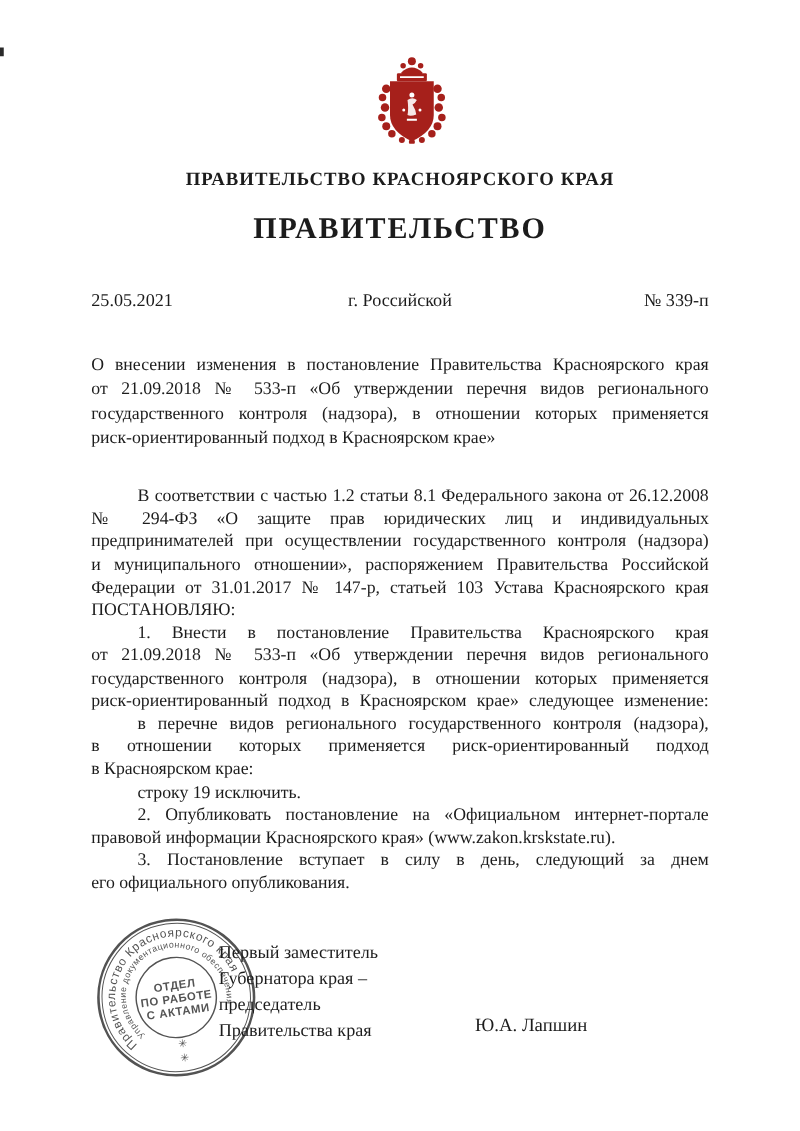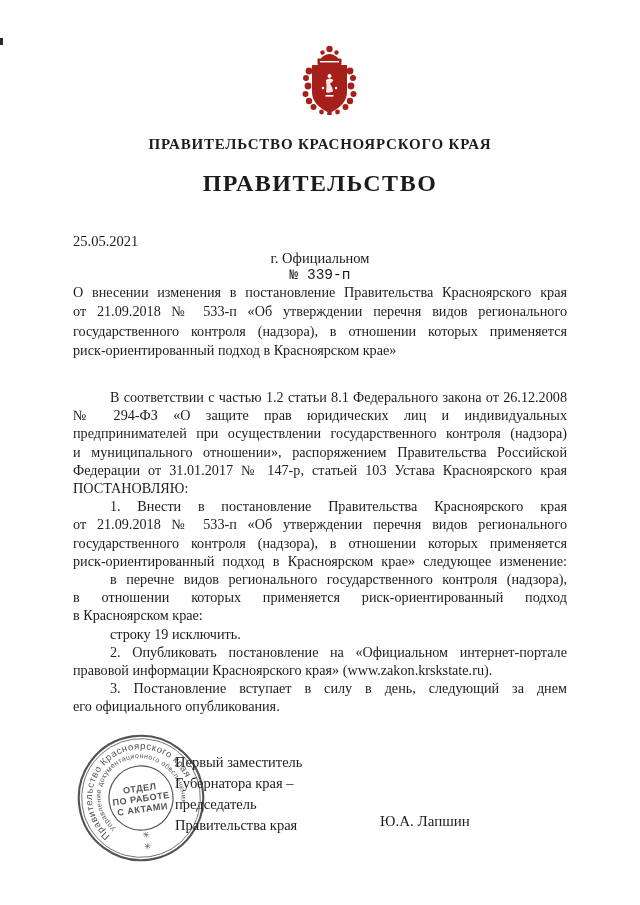--- a/index.html
+++ b/index.html
@@ -12,24 +12,24 @@
   .speck { position:absolute; left:0; top:2px; width:3px; height:7px; background:#2a2a2a; }
   .emblem { position:absolute; left:301px; top:9px; }
   .org-name {
     position:absolute; top:100px; left:0; width:100%; text-align:center;
     font-weight:bold; font-size:15px; letter-spacing:0.8px;
   }
   .doc-type {
     position:absolute; top:134px; left:0; width:100%; text-align:center;
     font-weight:bold; font-size:24px; letter-spacing:1.5px;
   }
-  .meta { position:absolute; top:197px; left:73px; width:494px; display:flex; font-size:14.5px;flex-direction:column; }
+  .meta { position:absolute; top:197px; left:73px; width:494px; display:flex; font-size:14.5px; }
   .meta .m-date  { flex:1; text-align:left; }
   .meta .m-city  { flex:1; text-align:center; }
-  .meta .m-num   { flex:1; text-align:center;font-family:Liberation Mono, monospace; }
+  .meta .m-num   { flex:1; text-align:right; }
   .subject { position:absolute; top:247px; left:73px; width:494px; font-size:14.2px; line-height:19.3px; }
   .bodytext { position:absolute; top:352px; left:73px; width:494px; font-size:14.2px; line-height:18.2px; }
   .line { text-align:justify; text-align-last:justify; }
   .line.last { text-align-last:left; }
   .para.indent .line:first-child { text-indent:37px; }
   .signature { position:absolute; left:175px; top:716px; font-size:14.5px; line-height:21px; }
   .signature .line { text-align:left; text-align-last:left; }
   .sign-name { position:absolute; left:380px; top:777px; font-size:15px; }
   .stamp { position:absolute; left:74px; top:695px; opacity:0.82; }
   .stamp text { fill:#2e2e2e; }
@@ -82,21 +82,21 @@
       <circle cx="22" cy="43" r="1.2" fill="#ffffff"></circle>
       <circle cx="35" cy="43" r="1.2" fill="#ffffff"></circle>
     </g>
   </svg>
 
   <div class="org-name">ПРАВИТЕЛЬСТВО КРАСНОЯРСКОГО КРАЯ</div>
   <div class="doc-type">ПРАВИТЕЛЬСТВО</div>
 
   <div class="meta">
     <span class="m-date">25.05.2021</span>
-    <span class="m-city">г. Официальном</span>
+    <span class="m-city">г. Российской</span>
     <span class="m-num">№ 339-п</span>
   </div>
 
   <div class="subject para">
       <div class="line">О внесении изменения в постановление Правительства Красноярского края</div>
       <div class="line">от 21.09.2018 № 533-п «Об утверждении перечня видов регионального</div>
       <div class="line">государственного контроля (надзора), в отношении которых применяется</div>
       <div class="line last">риск-ориентированный подход в Красноярском крае»</div>
     </div>
 

